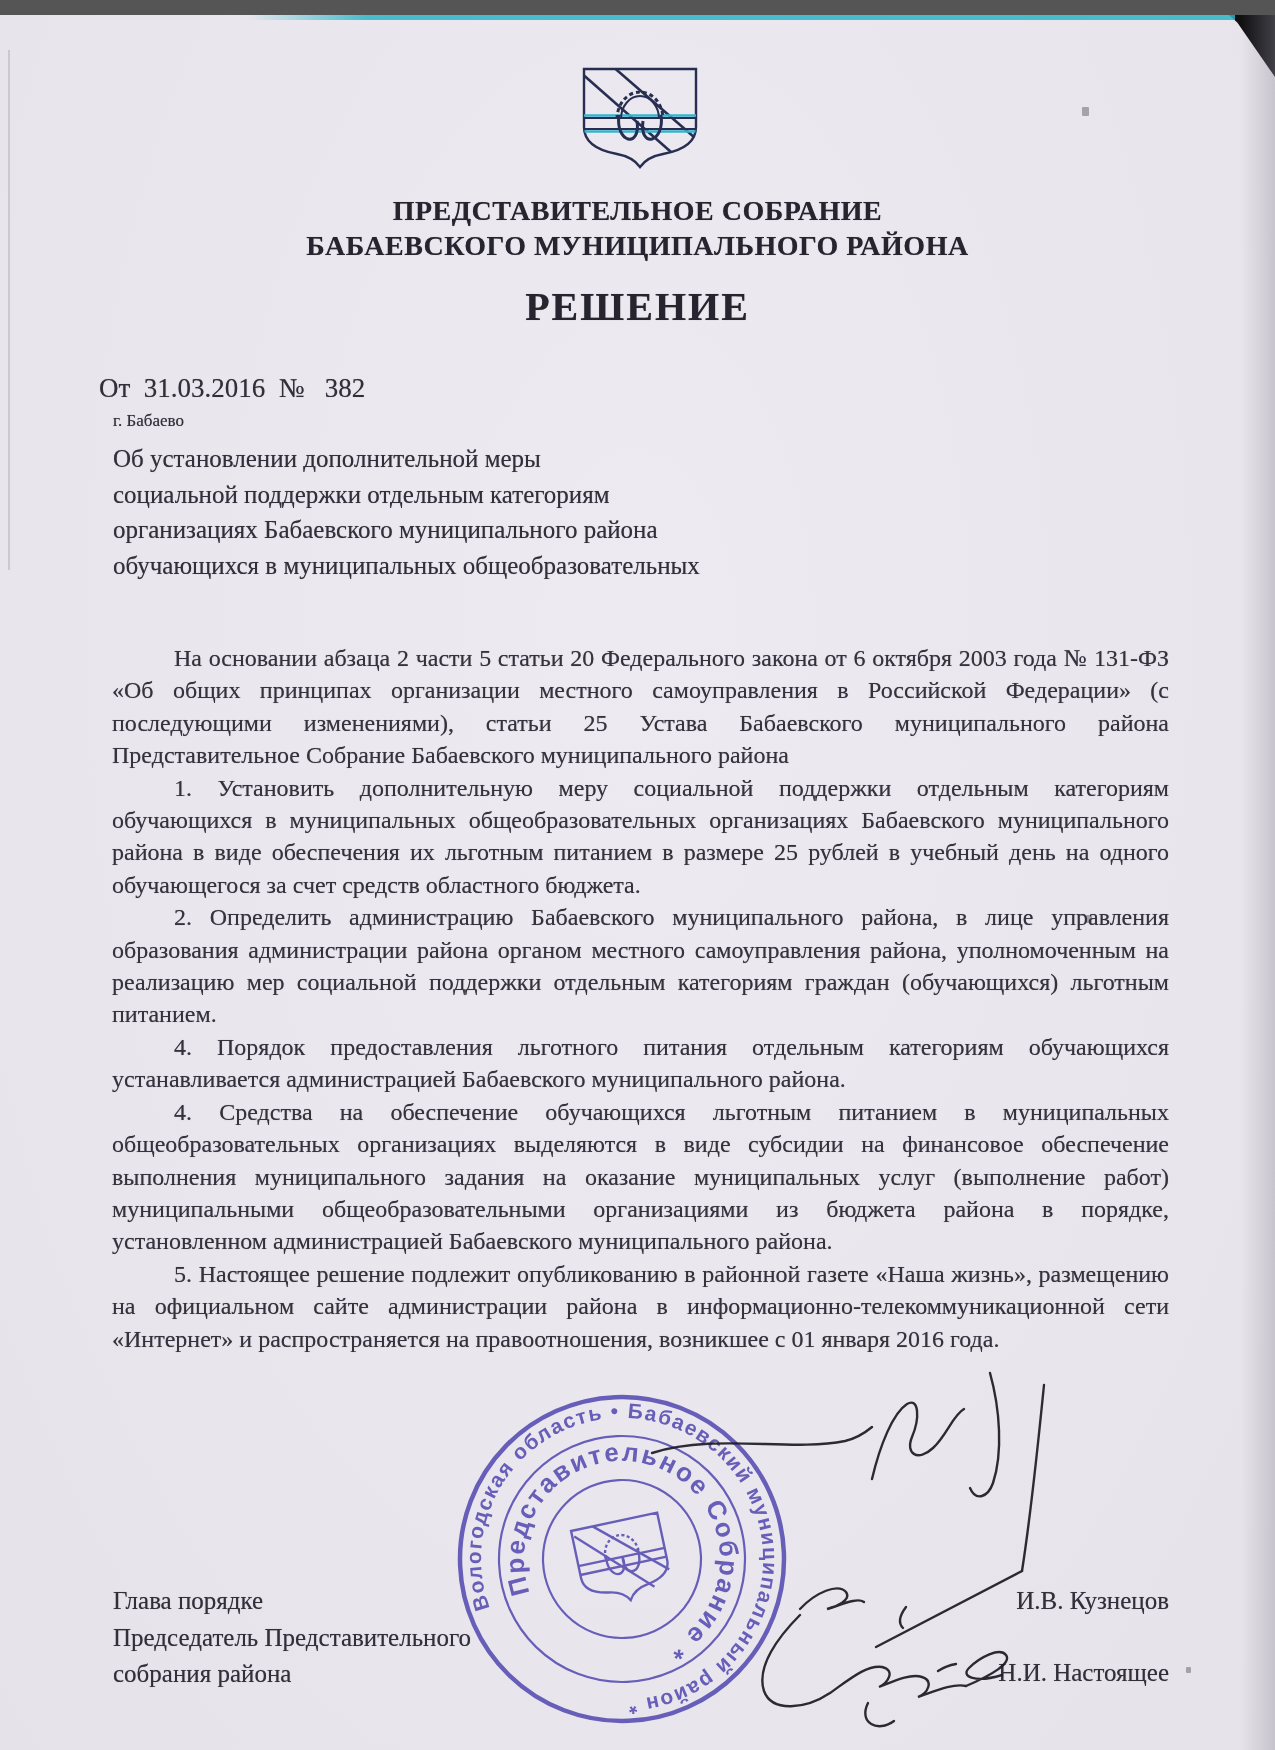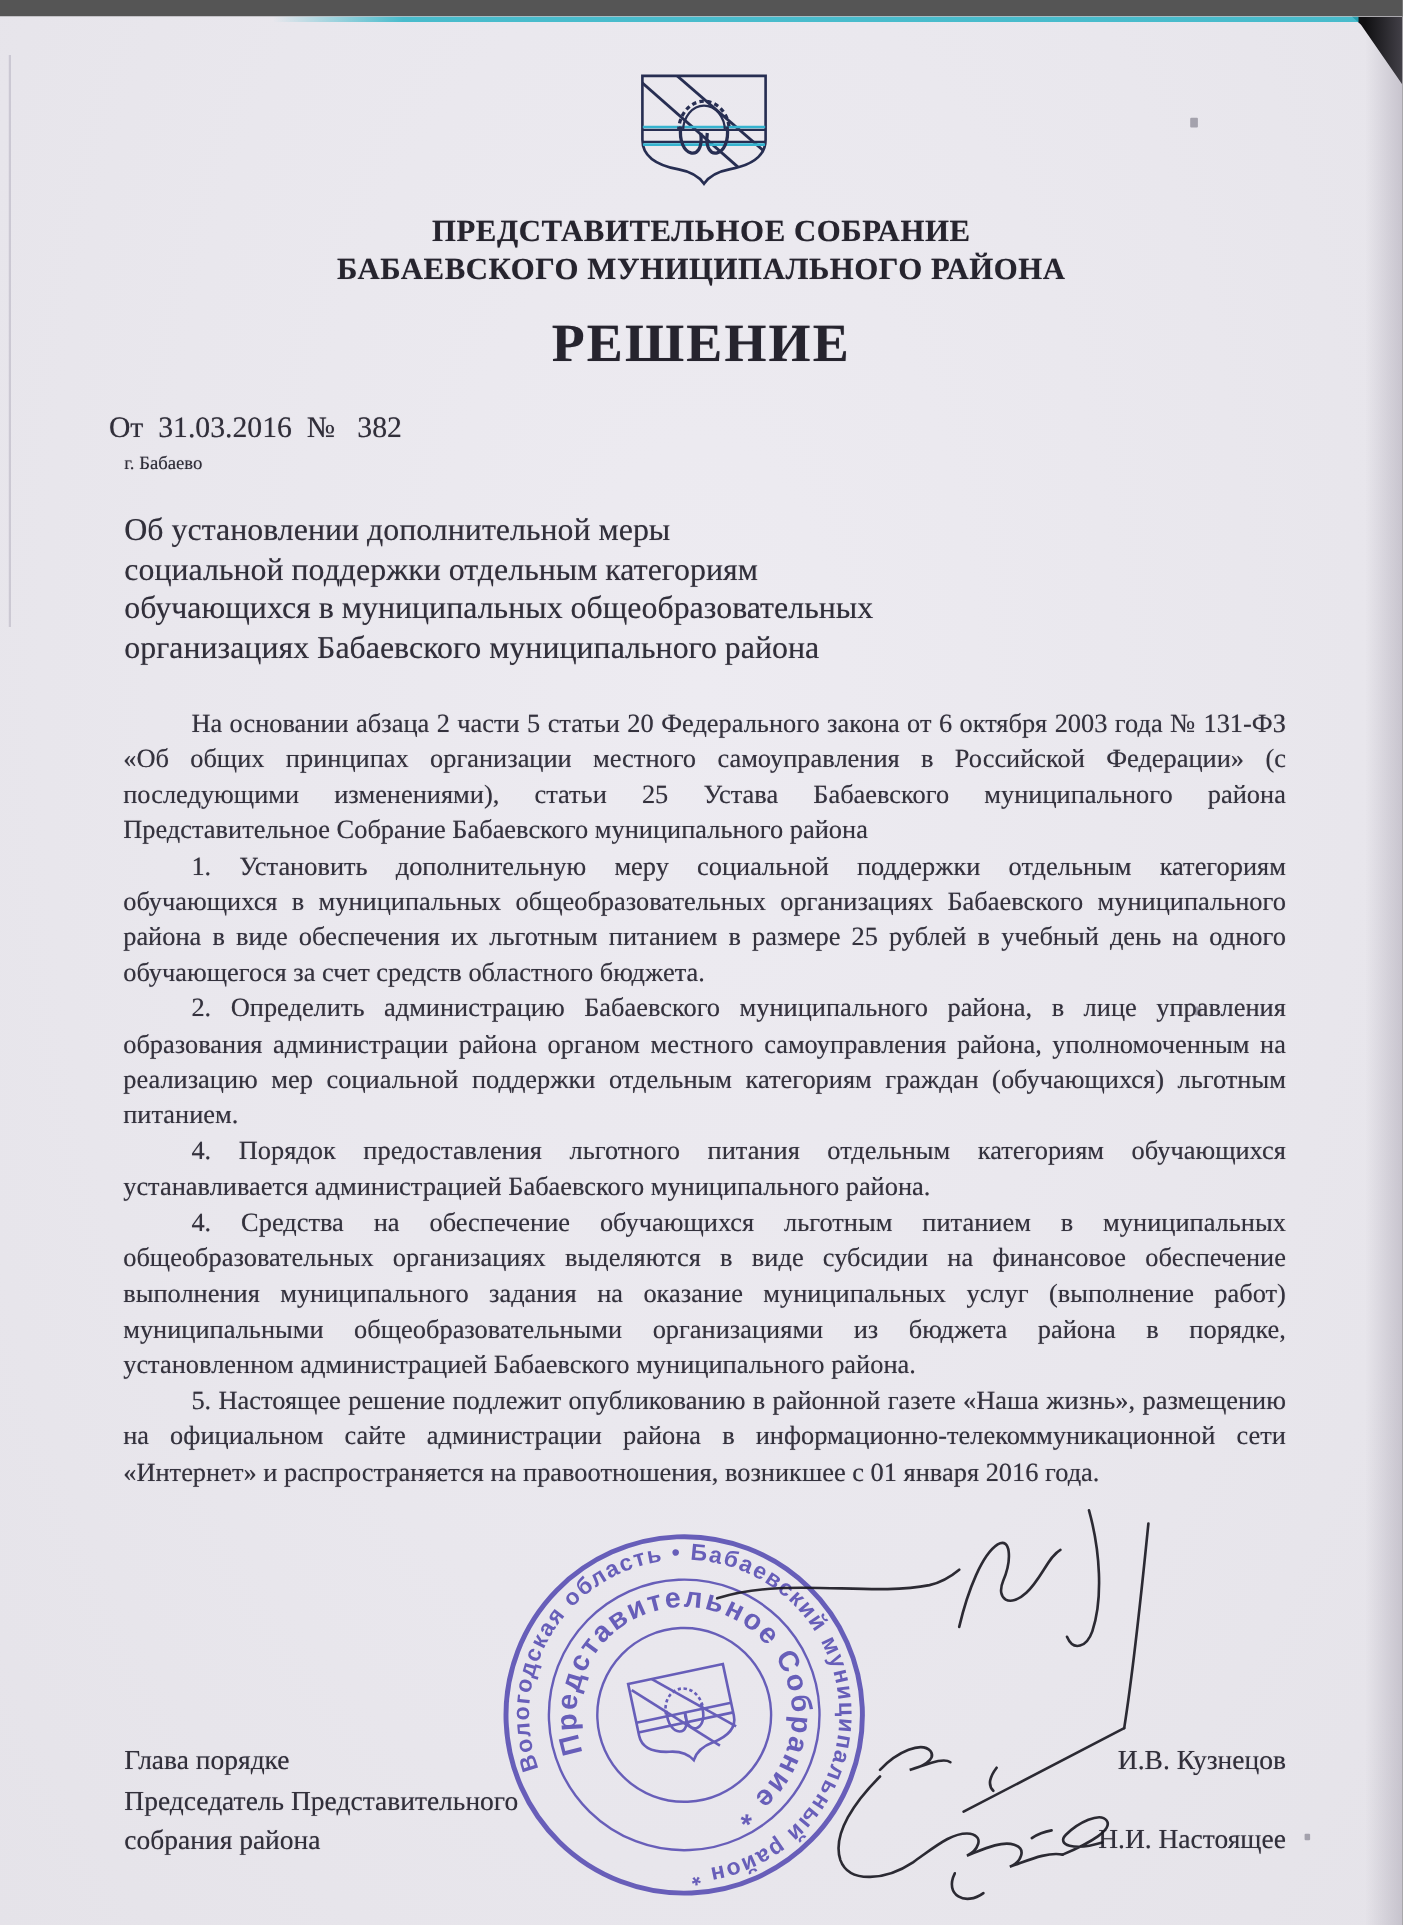--- a/index.html
+++ b/index.html
@@ -36,29 +36,29 @@
 
   
   .arms { position:absolute; left:575px; top:48px; }
   .org-block {
     position:absolute; top:178px; left:0; width:100%;
     text-align:center; font-weight:bold; font-size:28px; line-height:35px;
     letter-spacing:.5px; color:#26242e;
   }
   .doc-type {
     position:absolute; top:268px; left:0; width:100%;
-    text-align:center; font-weight:bold; font-size:49px; letter-spacing:2px;
+    text-align:center; font-weight:bold; font-size:40px; letter-spacing:2px;
     color:#26242e;
   }
   .date-line { position:absolute; left:99px; top:358px; font-size:27px; white-space:pre; }
   .city      { position:absolute; left:113px; top:396px; font-size:17px; }
 
   .subject {
-    position:absolute; left:113px; top:450px; width:760px;
-    font-size:29px; line-height:35.5px;
+    position:absolute; left:113px; top:426px; width:760px;
+    font-size:25px; line-height:35.5px;
   }
 
   .body-text {
     position:absolute; left:112px; top:627px; width:1057px;
     font-size:24px; line-height:32.4px; text-align:justify;
     color:#34323d;
   }
   .body-text p { margin:0; text-indent:62px; }
 
   .sig-block {
@@ -115,22 +115,22 @@
     <div>БАБАЕВСКОГО МУНИЦИПАЛЬНОГО РАЙОНА</div>
   </div>
   <div class="doc-type soft">РЕШЕНИЕ</div>
 
   <div class="date-line soft">От  31.03.2016  №   382</div>
   <div class="city soft">г. Бабаево</div>
 
   <div class="subject soft">
     <div>Об установлении дополнительной меры</div>
     <div>социальной поддержки отдельным категориям</div>
+    <div>организациях Бабаевского муниципального района</div>
     <div>обучающихся в муниципальных общеобразовательных</div>
-    <div>организациях Бабаевского муниципального района</div>
   </div>
 
   <div class="body-text soft">
     <p>На основании абзаца 2 части 5 статьи 20 Федерального закона от 6 октября 2003 года № 131-ФЗ «Об общих принципах организации местного самоуправления в Российской Федерации» (с последующими изменениями), статьи 25 Устава Бабаевского муниципального района Представительное Собрание Бабаевского муниципального района</p>
     <p>1. Установить дополнительную меру социальной поддержки отдельным категориям обучающихся в муниципальных общеобразовательных организациях Бабаевского муниципального района в виде обеспечения их льготным питанием в размере 25 рублей в учебный день на одного обучающегося за счет средств областного бюджета.</p>
     <p>2. Определить администрацию Бабаевского муниципального района, в лице управления образования администрации района органом местного самоуправления района, уполномоченным на реализацию мер социальной поддержки отдельным категориям граждан (обучающихся) льготным питанием.</p>
     <p>4. Порядок предоставления льготного питания отдельным категориям обучающихся устанавливается администрацией Бабаевского муниципального района.</p>
     <p>4. Средства на обеспечение обучающихся льготным питанием в муниципальных общеобразовательных организациях выделяются в виде субсидии на финансовое обеспечение выполнения муниципального задания на оказание муниципальных услуг (выполнение работ) муниципальными общеобразовательными организациями из бюджета района в порядке, установленном администрацией Бабаевского муниципального района.</p>
     <p>5. Настоящее решение подлежит опубликованию в районной газете «Наша жизнь», размещению на официальном сайте администрации района в информационно-телекоммуникационной сети «Интернет» и распространяется на правоотношения, возникшее с 01 января 2016 года.</p>
   </div>

